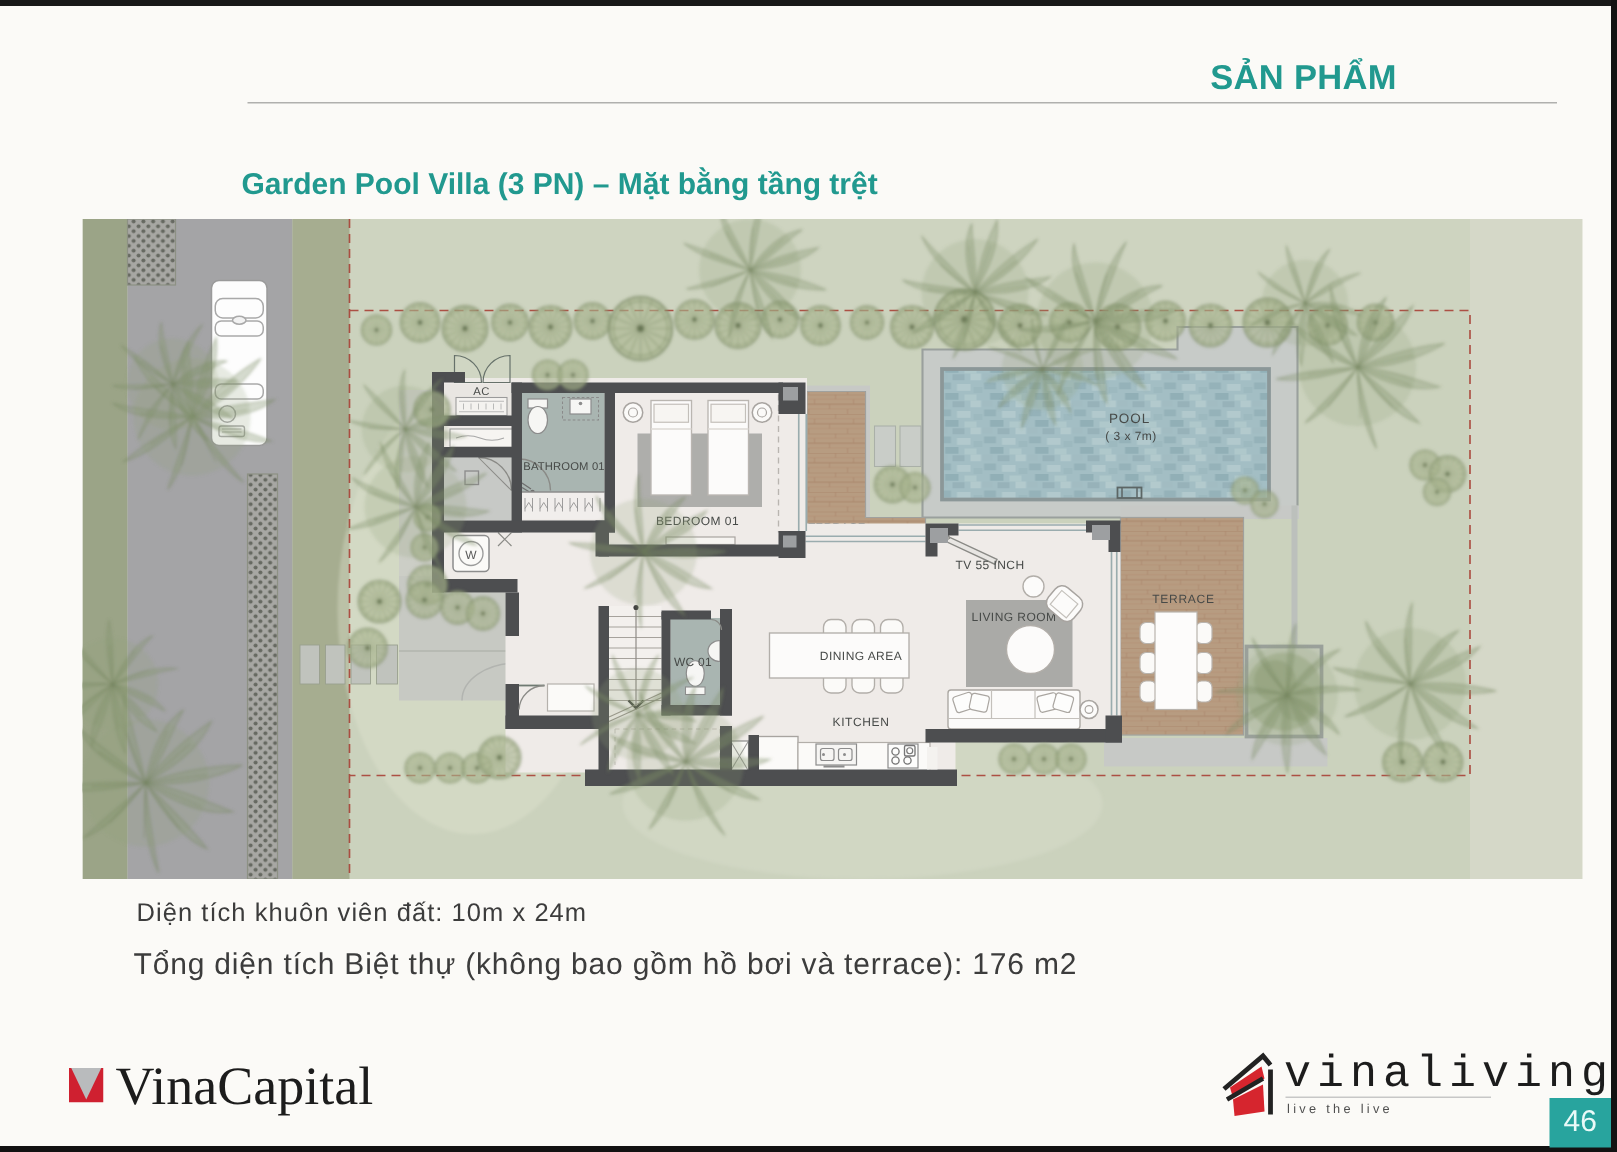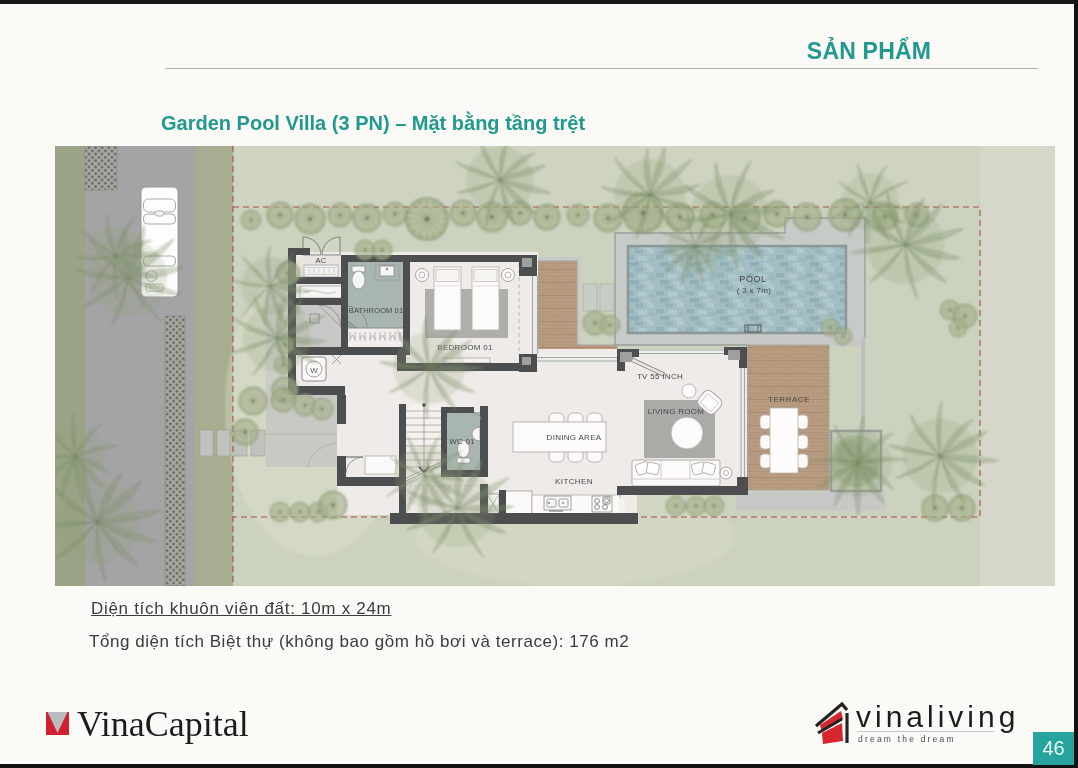--- a/index.html
+++ b/index.html
@@ -623,38 +623,38 @@
     <g transform="translate(885,310) scale(1.1) rotate(45)">
           <use href="#palm"></use>
         </g>
     <g transform="translate(803,317) scale(1.0) rotate(130)">
           <use href="#palm"></use>
         </g>
   </g>
 </svg>
 </div>
 
-<div class="abs" style="left:91px;top:599px;font-size:17px;color:#3c3c3c;letter-spacing:0.7px;text-decoration:underline;">Diện tích khuôn viên đất: 10m x 24m</div>
-
-<div class="abs" style="left:89px;top:632px;font-size:17px;color:#3c3c3c;letter-spacing:0.55px;">Tổng diện tích Biệt thự (không bao gồm hồ bơi và terrace): 176 m2</div>
+<div class="abs" style="left:91px;top:599px;font-size:17px;color:#3c3c3c;letter-spacing:0.7px;">Diện tích khuôn viên đất: 10m x 24m</div>
+
+<div class="abs" style="left:89px;top:632px;font-size:20px;color:#3c3c3c;letter-spacing:0.55px;">Tổng diện tích Biệt thự (không bao gồm hồ bơi và terrace): 176 m2</div>
 
 <div class="abs" style="left:46px;top:712px;width:23px;height:23px;">
   <svg width="23" height="23" viewBox="0 0 23 23" xmlns="http://www.w3.org/2000/svg">
     <rect width="23" height="23" fill="#cf2030"></rect>
     <path d="M1.5,0 H21.5 L11.5,21 Z" fill="#b9bbbd"></path>
   </svg>
 </div>
 <div class="abs" style="left:77px;top:703px;font-family:'Liberation Serif',serif;font-size:36px;color:#1c1c1c;">VinaCapital</div>
 
 <div class="abs" style="left:814px;top:700px;width:42px;height:46px;">
   <svg width="42" height="46" viewBox="0 0 42 46" xmlns="http://www.w3.org/2000/svg">
     <path d="M2,26 L28,4 L33,10" stroke="#222" stroke-width="3.2" fill="none"></path>
     <path d="M33,13 L33,43" stroke="#222" stroke-width="3.2"></path>
     <path d="M6,25 L27,11 L29,19 L8,32 Z" fill="#d6252e"></path>
     <path d="M8,33 L28,23 L29,41 L9,44 Z" fill="#d6252e"></path>
     <path d="M4,33 L28,19" stroke="#222" stroke-width="3"></path>
   </svg>
 </div>
-<div class="abs" style="left:856px;top:700px;font-family:Liberation Sans, sans-serif;font-size:30px;color:#1c1c1c;letter-spacing:4px;">vinaliving</div>
+<div class="abs" style="left:856px;top:700px;font-family:Liberation Mono, monospace;font-size:30px;color:#1c1c1c;letter-spacing:4px;">vinaliving</div>
 <div class="abs" style="left:857px;top:731px;width:137px;height:1px;background:#c7c7c7;"></div>
-<div class="abs" style="left:858px;top:734px;font-size:8.5px;color:#4e4e4e;letter-spacing:2.2px;">dream the dream</div>
+<div class="abs" style="left:858px;top:734px;font-size:8.5px;color:#4e4e4e;letter-spacing:2.2px;">live the live</div>
 
 <div class="abs" style="left:1033px;top:732px;width:41px;height:33px;background:#28a49e;color:#eafaf8;font-size:20px;display:flex;align-items:center;justify-content:center;">46</div>
 
 </body></html>

